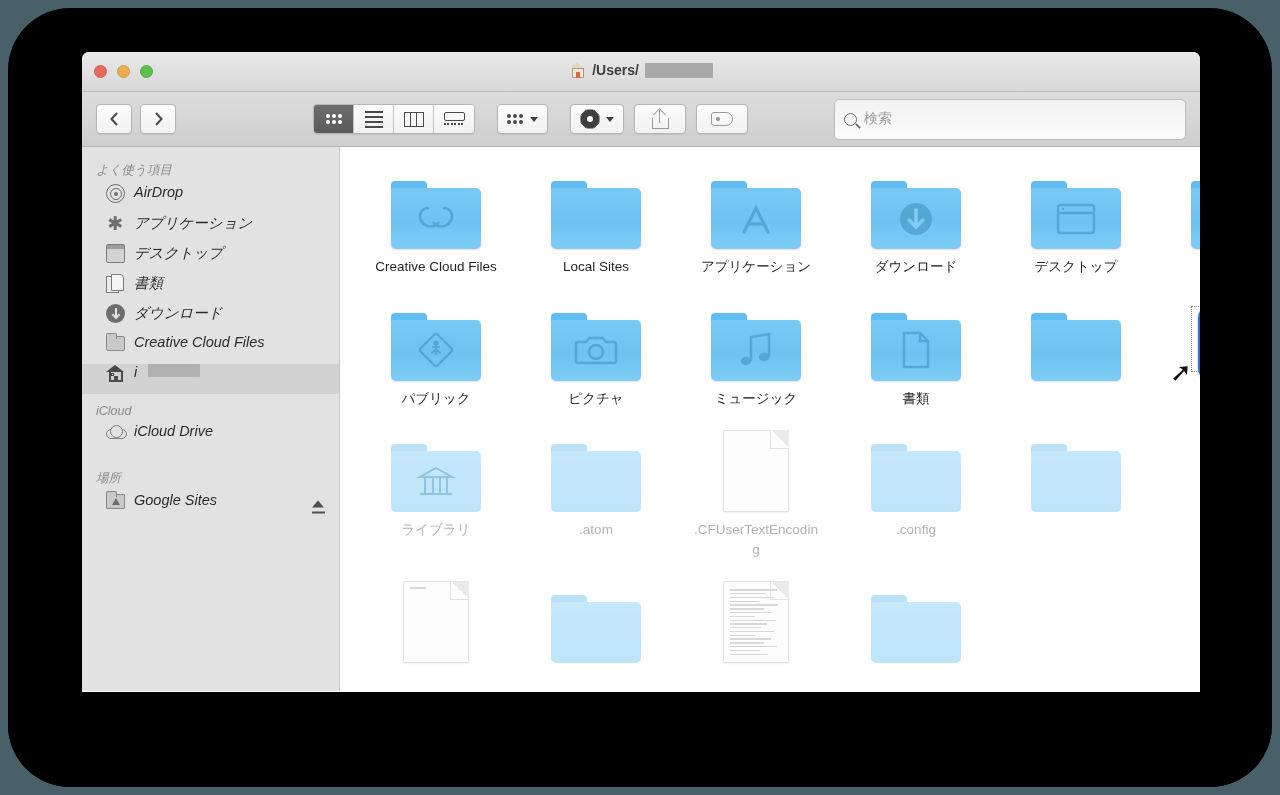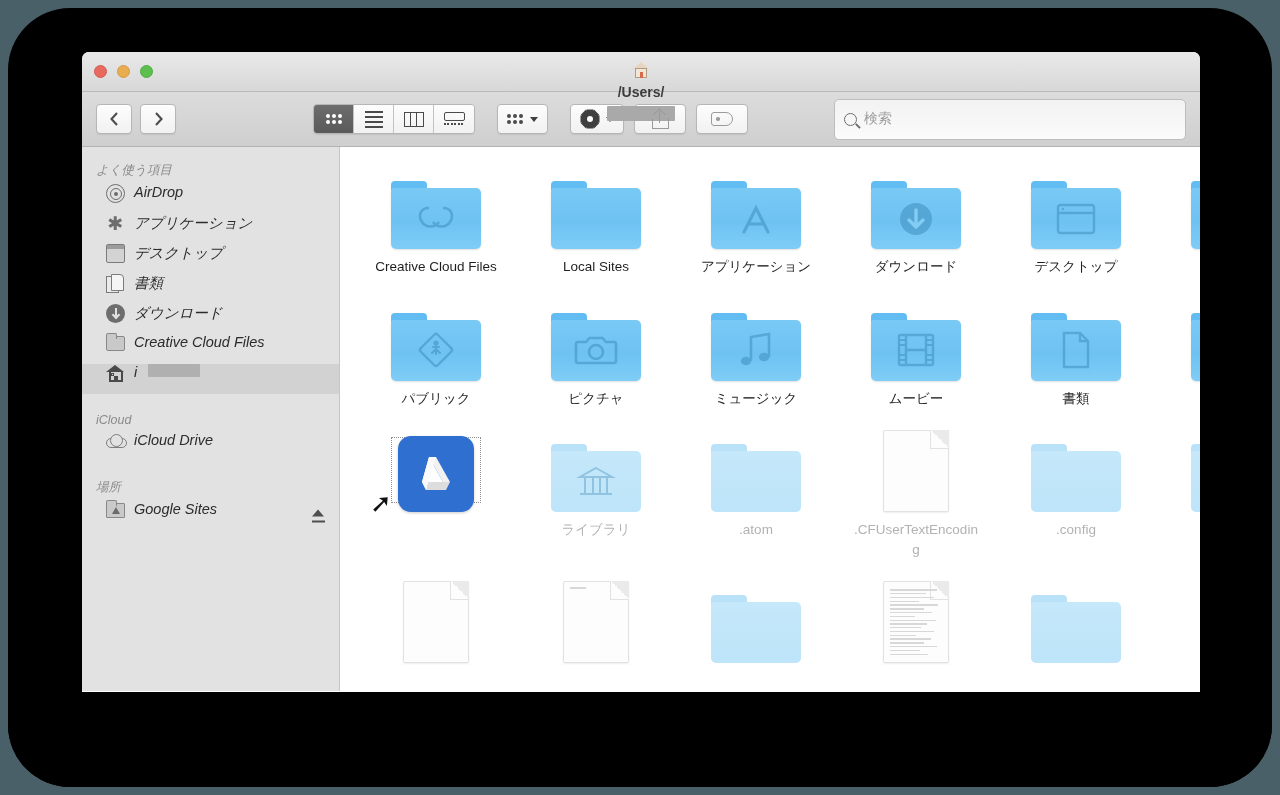--- a/index.html
+++ b/index.html
@@ -48,21 +48,21 @@
   }
   #tl-close  { left: 12px; background: #e8695e; border: 0.5px solid #d05d53; }
   #tl-min    { left: 35px; background: #e9ad4f; border: 0.5px solid #d39c45; }
   #tl-max    { left: 58px; background: #5cbf4e; border: 0.5px solid #51ab45; }
 
   #title-wrap {
     position: absolute;
     left: 0; right: 0; top: 10px;
     display: flex; align-items: center; justify-content: center;
     gap: 6px;
-    font-size: 14px; font-weight: bold; color: #3c3c3c; flex-direction: column;
+    font-size: 14px; font-weight: bold; color: #3c3c3c;
   }
   #home-emblem {
     width: 17px; height: 16px;
     position: relative;
   }
   #home-emblem .roof {
     position: absolute; left: 0; top: 0;
     width: 0; height: 0;
     border-left: 8.5px solid transparent;
     border-right: 8.5px solid transparent;
@@ -543,21 +543,21 @@
         <span class="sb-ico homeico">
           <span class="rf"></span>
             <span class="bd"></span>
             <span class="wn"></span>
             <span class="dr"></span>
         </span>
         <span>i</span>
         <span class="sb-redact"></span>
       </div>
 
-      <div class="sb-header" style="margin-top:12px">iCloud</div>
+      <div class="sb-header" style="margin-top:3px">iCloud</div>
 
       <div class="sb-item">
         <span class="sb-ico cloudico"></span>
         <span>iCloud Drive</span>
       </div>
 
       <div class="sb-header" style="margin-top:10px">場所</div>
 
       <div class="sb-item">
         <span class="sb-ico gdico">
@@ -709,37 +709,20 @@
                   <ellipse cx="8" cy="31" rx="5.2" ry="4.3" fill="currentColor" stroke="none"></ellipse>
                   <ellipse cx="26" cy="27" rx="5.2" ry="4.3" fill="currentColor" stroke="none"></ellipse>
                 </svg>
               </span>
             </div>
               </div>
           </div>
           <div class="item-label">ミュージック</div>
         </div>
 
-        <div class="item">
-          <div class="item-ico">
-            <div class="folder">
-                <div class="tab"></div>
-                <div class="face">
-              <span class="glyph">
-                <svg width="40" height="36" viewBox="0 0 40 36" fill="none" stroke="currentColor" stroke-width="2.4">
-                  <rect x="3" y="3" width="34" height="30" rx="1.5"></rect>
-                  <path d="M10 3 L10 33 M30 3 L30 33 M10 18 L30 18"></path>
-                  <path d="M3 8 L10 8 M3 13 L10 13 M3 23 L10 23 M3 28 L10 28 M30 8 L37 8 M30 13 L37 13 M30 23 L37 23 M30 28 L37 28" stroke-width="2"></path>
-                </svg>
-              </span>
-            </div>
-              </div>
-          </div>
-          <div class="item-label">ムービー</div>
-        </div>
 
         <div class="item">
           <div class="item-ico">
             <div class="folder">
                 <div class="tab"></div>
                 <div class="face">
               <span class="glyph">
                 <svg width="32" height="40" viewBox="0 0 32 40" fill="none" stroke="currentColor" stroke-width="2.4">
                   <path d="M4 3 L20 3 L28 11 L28 37 L4 37 Z"></path>
                   <path d="M20 3 L20 11 L28 11"></path>

